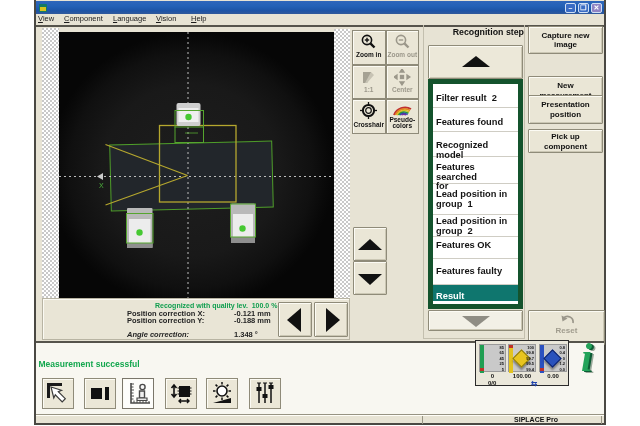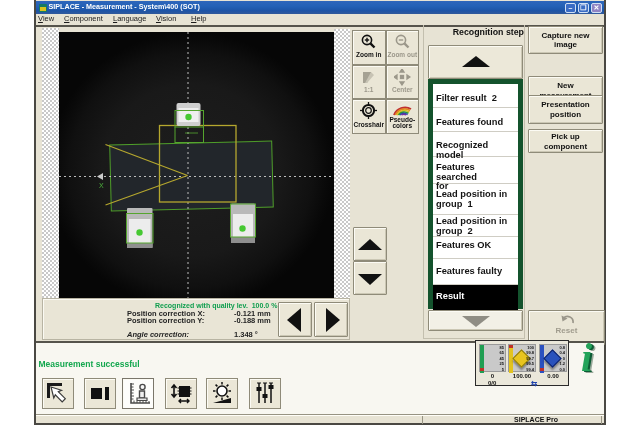--- a/index.html
+++ b/index.html
@@ -45,21 +45,20 @@
 #status{left:0;top:413.5px;width:100%;height:9.5px;background:#e7e3d4;border-top:1px solid #979383;box-shadow:inset 0 1px 0 #fffef8;}
 .ibtn{position:absolute;top:378px;width:31.5px;height:30.5px;background:#ebe7d7;border:1px solid #8f8b79;box-shadow:inset 1px 1px 0 #fcfbf4;}
 </style>
 </head>
 <body>
 <div id="win">
   <div id="title" class="abs">
     <span id="appicon">
         <i></i>
       </span>
-    <span class="txt">SIPLACE - Measurement - System\400 (SOT)</span>
     <span class="wbtn" style="left:529px;background:#3a6cc4;">–</span>
     <span class="wbtn" style="left:542px;background:#3a6cc4;">❐</span>
     <span class="wbtn" style="left:555px;background:#8f84c4;">✕</span>
   </div>
   <div id="menu" class="abs">
     <span style="left:2px;"><u>V</u>iew</span>
     <span style="left:28px;"><u>C</u>omponent</span>
     <span style="left:77px;"><u>L</u>anguage</span>
     <span style="left:120px;"><u>V</u>ision</span>
     <span style="left:155px;"><u>H</u>elp</span>
@@ -211,21 +210,21 @@
     </div>
   <div class="abs" style="left:392px;top:79px;width:95px;height:229.5px;background:#fff;border:5px solid #14532d;">
     <div class="listrow" style="top:0;height:23.5px;padding-top:9.5px;">Filter result&nbsp; 2</div>
     <div class="listrow" style="top:23.5px;height:24.5px;padding-top:10px;">Features found</div>
     <div class="listrow" style="top:72.5px;height:27.5px;padding-top:6.5px;">Features searched<br>for</div>
     <div class="listrow" style="top:48px;height:24.5px;padding-top:9px;">Recognized model</div>
     <div class="listrow" style="top:100px;height:30.5px;padding-top:6px;">Lead position in<br>group&nbsp; 1</div>
     <div class="listrow" style="top:130.5px;height:22.5px;padding-top:2.5px;">Lead position in<br>group&nbsp; 2</div>
     <div class="listrow" style="top:153px;height:22px;padding-top:4px;">Features OK</div>
     <div class="listrow" style="top:175px;height:26px;padding-top:8px;">Features faulty</div>
-    <div class="listrow" style="top:201px;height:27px;background:#000000;color:#fff;border-bottom:none;padding-top:6.5px;">Result</div>
+    <div class="listrow" style="top:201px;height:16px;background:#0f766e;color:#fff;border-bottom:none;padding-top:6.5px;">Result</div>
   </div>
   <div class="abs btn" style="left:392px;top:310px;width:95px;height:21px;background:#f2f0e6;">
       <div class="triD" style="margin:5px auto 0;border-left-width:14px;border-right-width:14px;border-top-width:11px;border-top-color:#8f8d84;"></div>
     </div>
 
   <div class="abs btn rbtn" style="top:25.5px;height:28.5px;">
       <div class="in">Capture new<br>image</div>
     </div>
   <div class="abs btn rbtn" style="top:59.5px;height:29.5px;margin-top:16px;">
       <div class="in">New<br>measurement</div>

